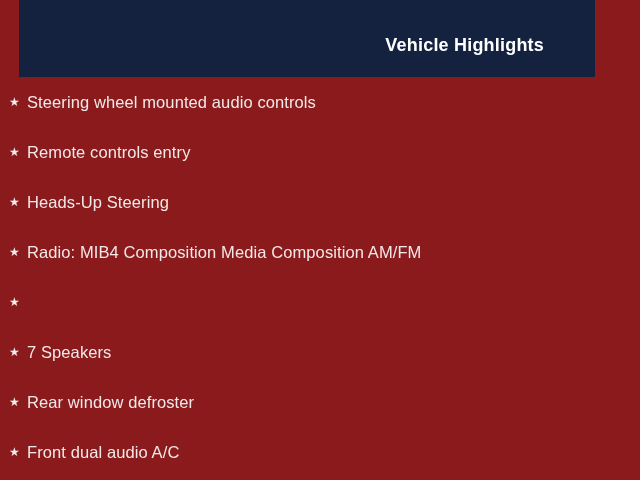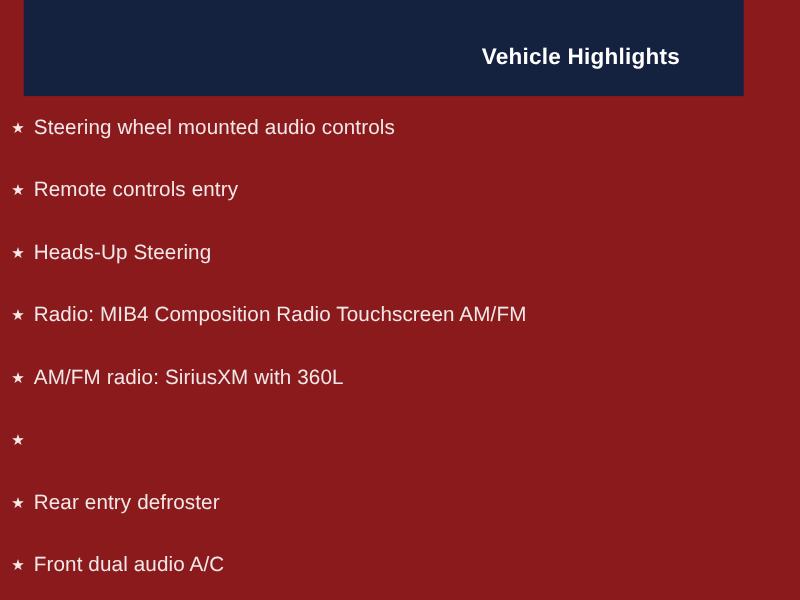--- a/index.html
+++ b/index.html
@@ -109,35 +109,35 @@
         <span class="item-label" style="color: rgb(242, 232, 232);">Remote controls entry</span>
       </li>
 
       <li>
         <span class="bullet-star" style="color: rgb(244, 234, 234);">★</span>
         <span class="item-label" style="color: rgb(242, 232, 232);">Heads-Up Steering</span>
       </li>
 
       <li>
         <span class="bullet-star" style="color: rgb(244, 234, 234);">★</span>
-        <span class="item-label" style="color: rgb(242, 232, 232);">Radio: MIB4 Composition Radio Touchscreen AM/FM</span>
-      </li>
-
-      <li>
-        <span class="bullet-star" style="color: rgb(244, 234, 234);">★</span>
-        <span class="item-label" style="color: rgb(242, 232, 232);">AM/FM radio: SiriusXM with 360L</span>
+        <span class="item-label" style="color: rgb(242, 232, 232);">Radio: MIB4 Composition Media Composition AM/FM</span>
       </li>
 
       <li>
         <span class="bullet-star" style="color: rgb(244, 234, 234);">★</span>
       </li>
 
       <li>
         <span class="bullet-star" style="color: rgb(244, 234, 234);">★</span>
-        <span class="item-label" style="color: rgb(242, 232, 232);">Rear entry defroster</span>
+        <span class="item-label" style="color: rgb(242, 232, 232);">7 Speakers</span>
+      </li>
+
+      <li>
+        <span class="bullet-star" style="color: rgb(244, 234, 234);">★</span>
+        <span class="item-label" style="color: rgb(242, 232, 232);">Rear window defroster</span>
       </li>
 
       <li>
         <span class="bullet-star" style="color: rgb(244, 234, 234);">★</span>
         <span class="item-label" style="color: rgb(242, 232, 232);">Front dual audio A/C</span>
       </li>
 
     </ul>
   </div>
 

